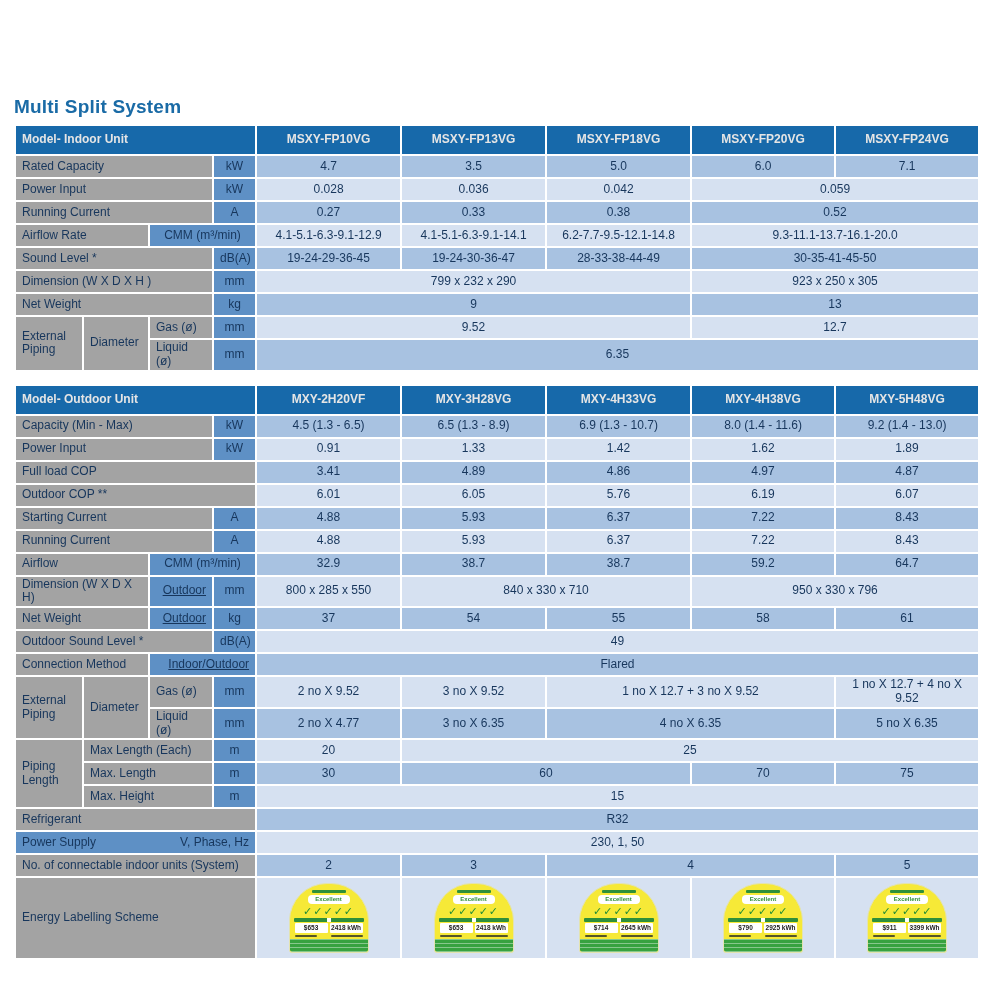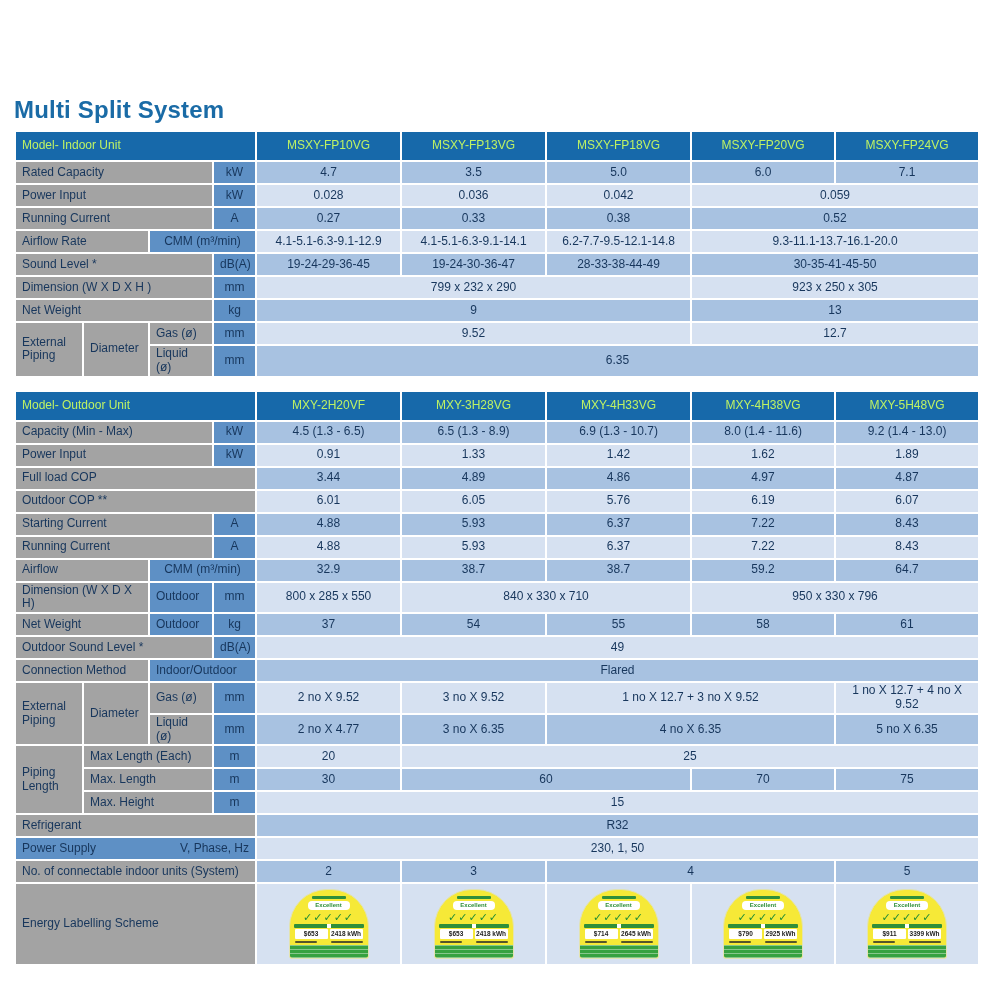--- a/index.html
+++ b/index.html
@@ -1,26 +1,26 @@
 <!DOCTYPE html>
 <html><head>
 <meta charset="utf-8">
 <style>
   html,body{margin:0;padding:0;background:#fff;width:988px;height:988px;overflow:hidden;
     font-family:"Liberation Sans","DejaVu Sans",sans-serif;}
   .wrap{padding:96px 10px 0 14px;}
-  .page-title{font-size:24px;font-weight:bold;color:#1a6ba6;margin:0 0 6px 0;letter-spacing:0.2px;}
+  .page-title{font-size:19px;font-weight:bold;color:#1a6ba6;margin:0 0 6px 0;letter-spacing:0.2px;}
   table.spec{border-collapse:collapse;table-layout:fixed;width:964px;margin-bottom:12px;}
   table.spec td,table.spec th{border:2px solid #ffffff;font-size:12px;color:#17365c;
     padding:1px 6px;height:19px;line-height:1.15;overflow:hidden;}
-  tr.head th{background:#1769aa;color:#bef264;font-weight:normal;height:26px;}
+  tr.head th{background:#1769aa;color:#e5e5e5;font-weight:bold;height:26px;}
   th.tt{text-align:left;font-size:15px;padding-left:8px;}
   th.mh{text-align:center;font-size:13px;}
   td.lbl{background:#a3a3a3;text-align:left;}
-  td.sub{background:#5e90c5;text-align:left;}
+  td.sub{background:#5e90c5;text-align:right;text-decoration:underline;}
   td.unit{background:#5e90c5;text-align:center;}
   tr.dk td.val{background:#a8c2e1;text-align:center;}
   tr.lt td.val{background:#d6e1f1;text-align:center;}
   td.split{background:#5e90c5;margin-left:15px;}
   td.split .flex{display:flex;justify-content:space-between;align-items:center;}
   tr.energyrow td{height:78px;}
   
   .elabel{position:relative;width:78px;height:68px;margin:2px auto;background:#f6e937;
     border:1px solid #e3e3b0;border-radius:38px 38px 3px 3px;overflow:hidden;}
   .e-tiny{width:34px;height:3px;background:#2f8f3a;border-radius:1px;margin:6px auto 2px auto;}
@@ -171,21 +171,21 @@
       <td class="lbl" colspan="3">Power Input</td>
       <td class="unit">kW</td>
       <td class="val">0.91</td>
       <td class="val">1.33</td>
       <td class="val">1.42</td>
       <td class="val">1.62</td>
       <td class="val">1.89</td>
     </tr>
     <tr class="dk">
       <td class="lbl" colspan="4">Full load COP</td>
-      <td class="val">3.44</td>
+      <td class="val">3.41</td>
       <td class="val">4.89</td>
       <td class="val">4.86</td>
       <td class="val">4.97</td>
       <td class="val">4.87</td>
     </tr>
     <tr class="lt">
       <td class="lbl" colspan="4">Outdoor COP **</td>
       <td class="val">6.01</td>
       <td class="val">6.05</td>
       <td class="val">5.76</td>

